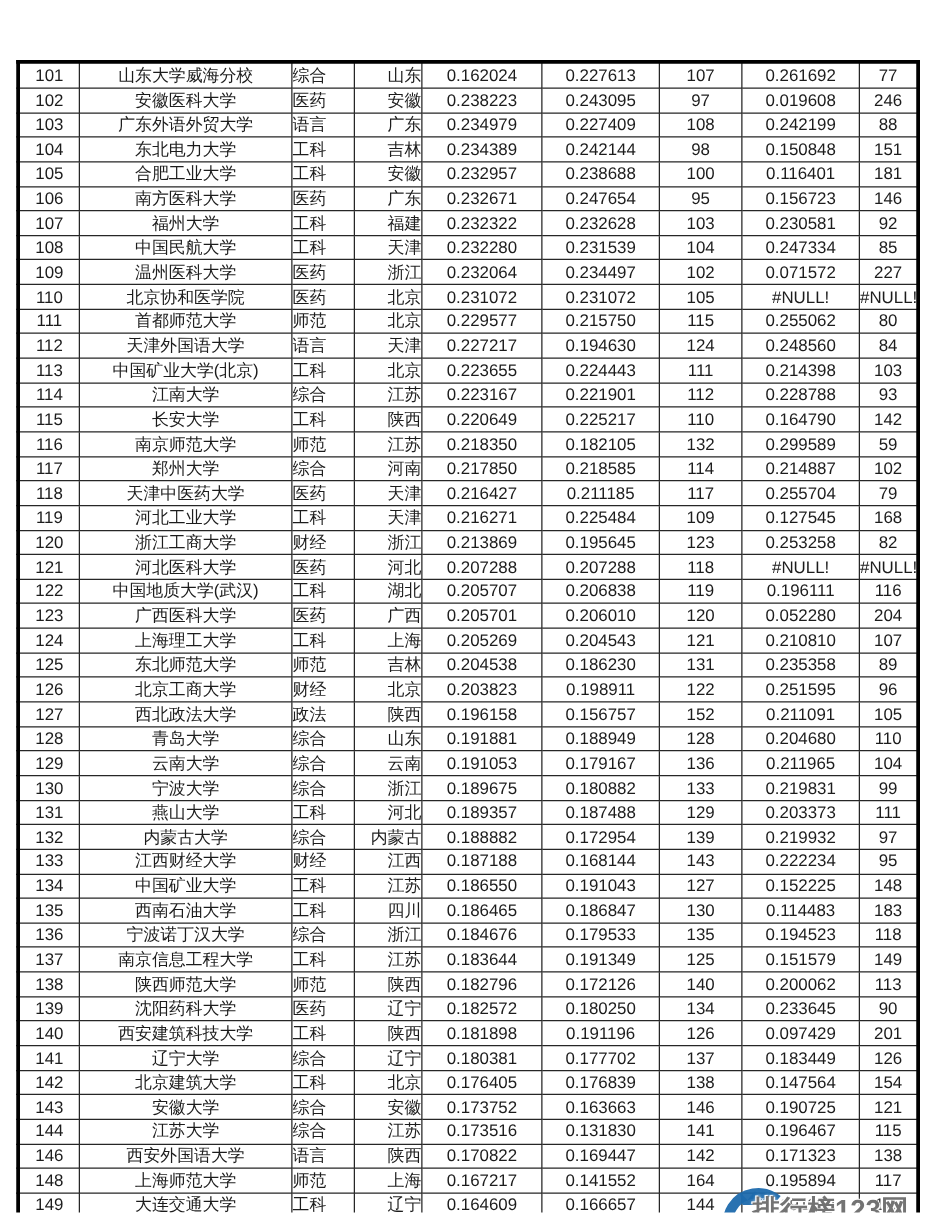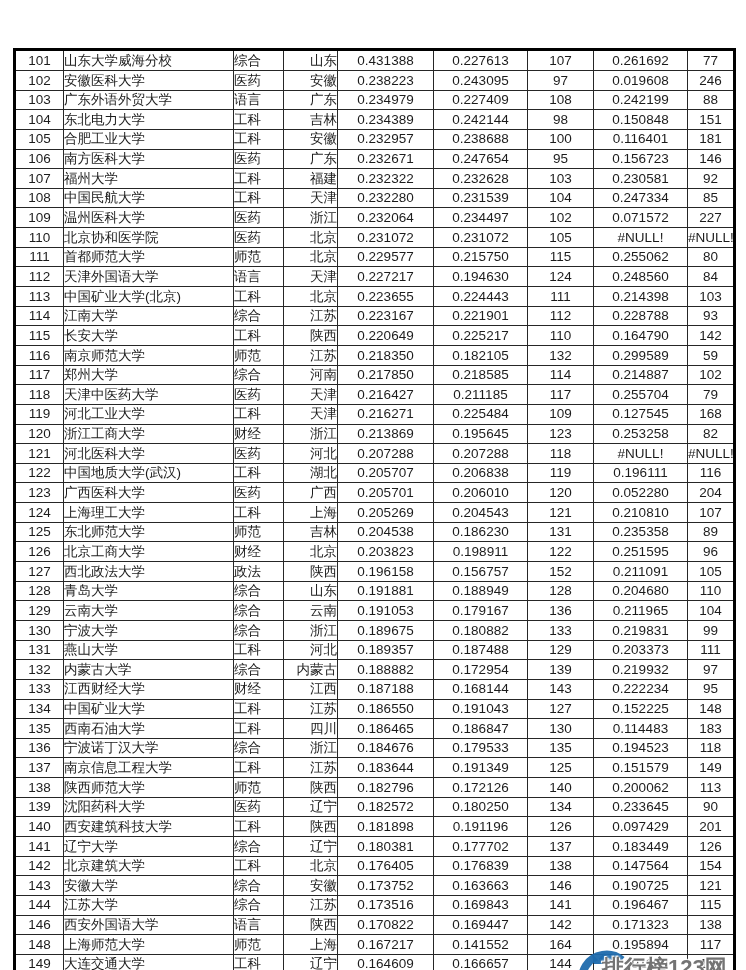--- a/index.html
+++ b/index.html
@@ -16,21 +16,21 @@
     border:3px solid #000;
   }
   table.rank td{
     border:1px solid #262626;
     font-size:13.5px;color:#1c1c1c;
     padding:0;line-height:1;
     white-space:nowrap;overflow:hidden;
     vertical-align:middle;
   }
   td.c0{text-align:center;}
-  td.c1{text-align:left;padding-left:5px;}
+  td.c1{text-align:center;padding-left:5px;}
   td.c2{text-align:left;padding-left:4px;font-family:Liberation Serif, serif;}
   td.c3{text-align:right;padding-left:4px;}
   td.c4,td.c5,td.c6,td.c7,td.c8{text-align:center;}
 
   .watermark{
     position:absolute;right:0;bottom:0;
     width:188px;height:64px;
     z-index:5;pointer-events:none;
   }
   .wm-logo{position:absolute;left:12px;top:4px;}
@@ -64,21 +64,21 @@
       <col style="width:66px">
         <col style="width:94px">
         <col style="width:47px">
     </colgroup>
     <tbody>
         <tr>
           <td class="c0">101</td>
           <td class="c1">山东大学威海分校</td>
           <td class="c2">综合</td>
           <td class="c3">山东</td>
-          <td class="c4">0.431388</td>
+          <td class="c4">0.162024</td>
           <td class="c5">0.227613</td>
           <td class="c6">107</td>
           <td class="c7">0.261692</td>
           <td class="c8">77</td>
         </tr>
         <tr>
           <td class="c0">102</td>
           <td class="c1">安徽医科大学</td>
           <td class="c2">医药</td>
           <td class="c3">安徽</td>
@@ -538,21 +538,21 @@
           <td class="c6">146</td>
           <td class="c7">0.190725</td>
           <td class="c8">121</td>
         </tr>
         <tr>
           <td class="c0">144</td>
           <td class="c1">江苏大学</td>
           <td class="c2">综合</td>
           <td class="c3">江苏</td>
           <td class="c4">0.173516</td>
-          <td class="c5">0.169843</td>
+          <td class="c5">0.131830</td>
           <td class="c6">141</td>
           <td class="c7">0.196467</td>
           <td class="c8">115</td>
         </tr>
         <tr>
           <td class="c0">146</td>
           <td class="c1">西安外国语大学</td>
           <td class="c2">语言</td>
           <td class="c3">陕西</td>
           <td class="c4">0.170822</td>

